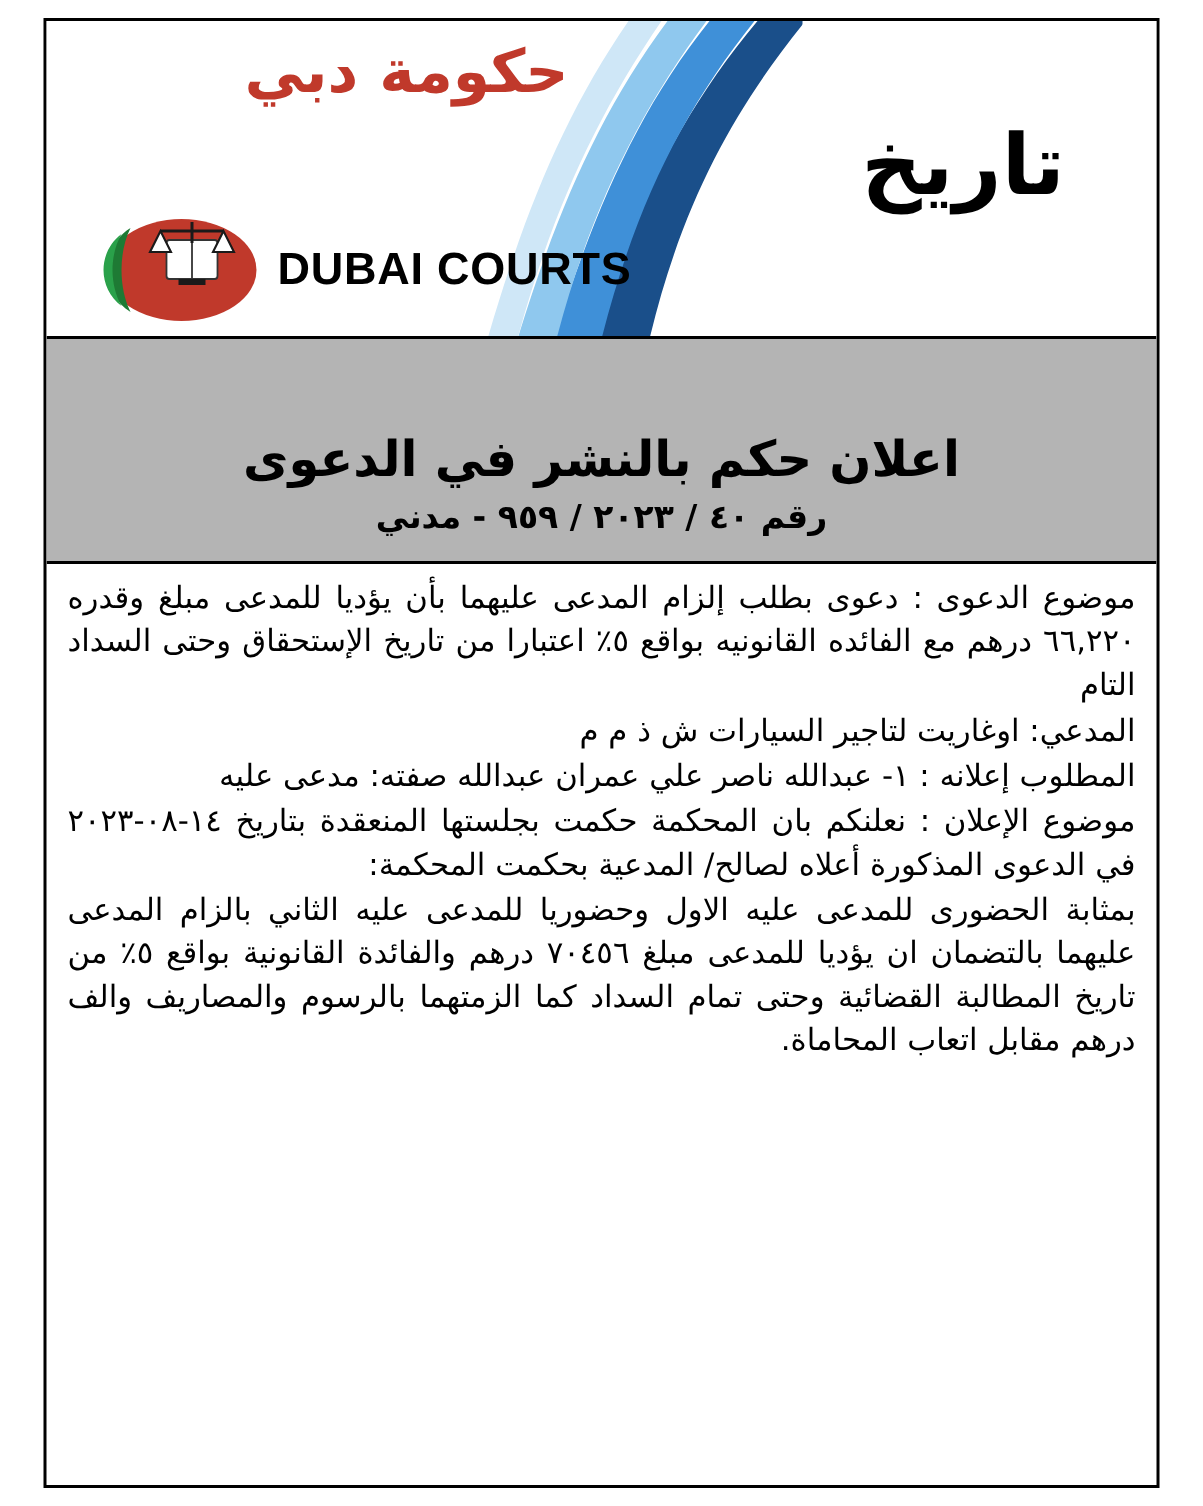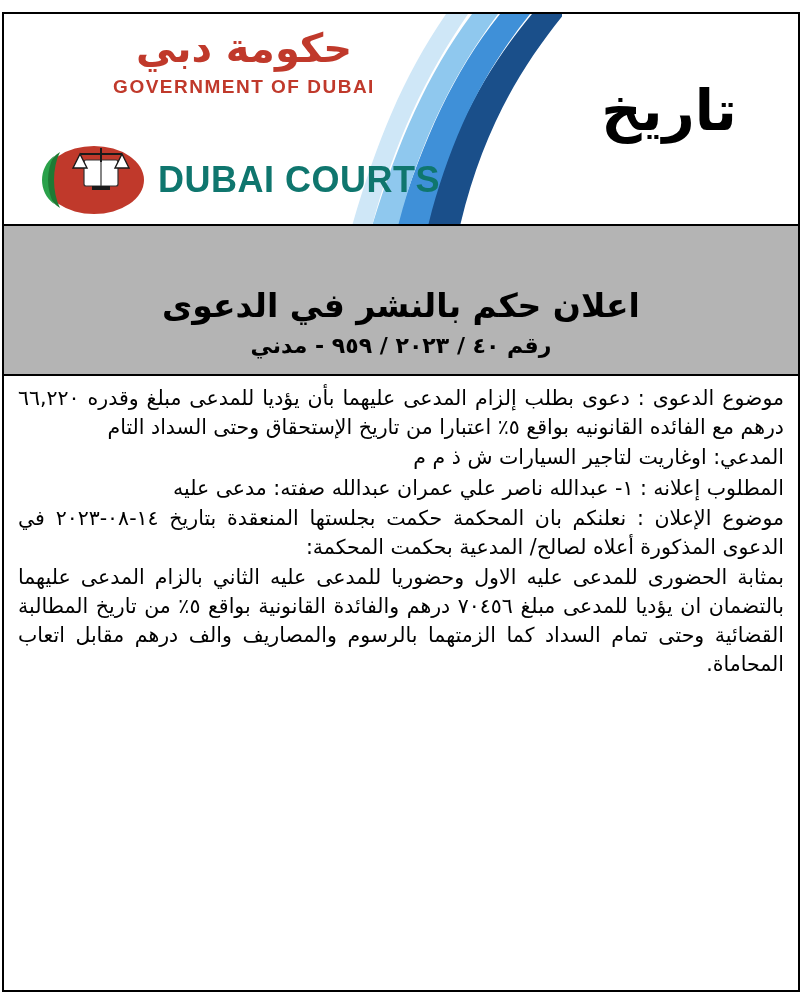--- a/index.html
+++ b/index.html
@@ -11,21 +11,21 @@
     width: 802px;
     height: 1004px;
     font-family: "Liberation Sans", sans-serif;
     color: #000;
   }
   .page {
     position: relative;
     width: 802px;
     height: 1004px;
     box-sizing: border-box;
-    padding: 12px 2px;
+    padding: 12px 29px;
     background: #fff;
   }
   .frame {
     position: relative;
     width: 100%;
     height: 100%;
     box-sizing: border-box;
     border: 2px solid #000;
     background: #fff;
     overflow: hidden;
@@ -123,23 +123,23 @@
   .courts-ar {
     font-family: "DejaVu Sans", sans-serif;
     font-size: 27px;
     font-weight: bold;
     color: #1b3a4b;
     letter-spacing: 2px;
     line-height: 1.15;
   }
   .courts-en {
     font-family: "Liberation Sans", sans-serif;
-    font-size: 36px;
-    font-weight: bold;
-    color: #0f766e;
+    font-size: 30px;
+    font-weight: bold;
+    color: #000000;
     letter-spacing: 0.5px;
     direction: ltr;
     text-align: right;
     line-height: 1.15;
   }
   .courts-emblem {
     width: 116px;
     height: 76px;
     flex: 0 0 auto;
   }
@@ -200,21 +200,20 @@
 
       <svg class="swoosh" viewBox="0 0 230 212" preserveAspectRatio="none">
         <path d="M200,0 C150,60 120,120 90,212 L128,212 C150,120 185,58 232,0 Z" fill="#1a4f8a"></path>
         <path d="M168,0 C120,60 92,125 64,212 L96,212 C118,125 150,60 198,0 Z" fill="#3f90d8"></path>
         <path d="M140,0 C94,62 66,128 40,212 L66,212 C88,128 120,62 166,0 Z" fill="#8fc8ee"></path>
         <path d="M114,0 C70,64 44,130 20,212 L40,212 C62,130 92,64 136,0 Z" fill="#cfe7f7"></path>
       </svg>
 
       <div class="gov-block">
         <div class="gov-logo-ar">حكومة دبي</div>
-        <div class="gov-logo-en">GOVERNMENT OF DUBAI</div>
       </div>
 
       <div class="courts-block">
         <div class="courts-text">
           <div class="courts-en">DUBAI COURTS</div>
         </div>
         <svg class="courts-emblem" viewBox="0 0 116 76">
           <ellipse cx="62" cy="38" rx="50" ry="34" fill="#c0392b"></ellipse>
           <path d="M28,10 C8,22 8,54 28,66 C20,50 20,26 28,10 Z" fill="#1e7a34"></path>
           <path d="M22,14 C6,26 6,50 22,62 C14,48 14,28 22,14 Z" fill="#2aa14a"></path>

